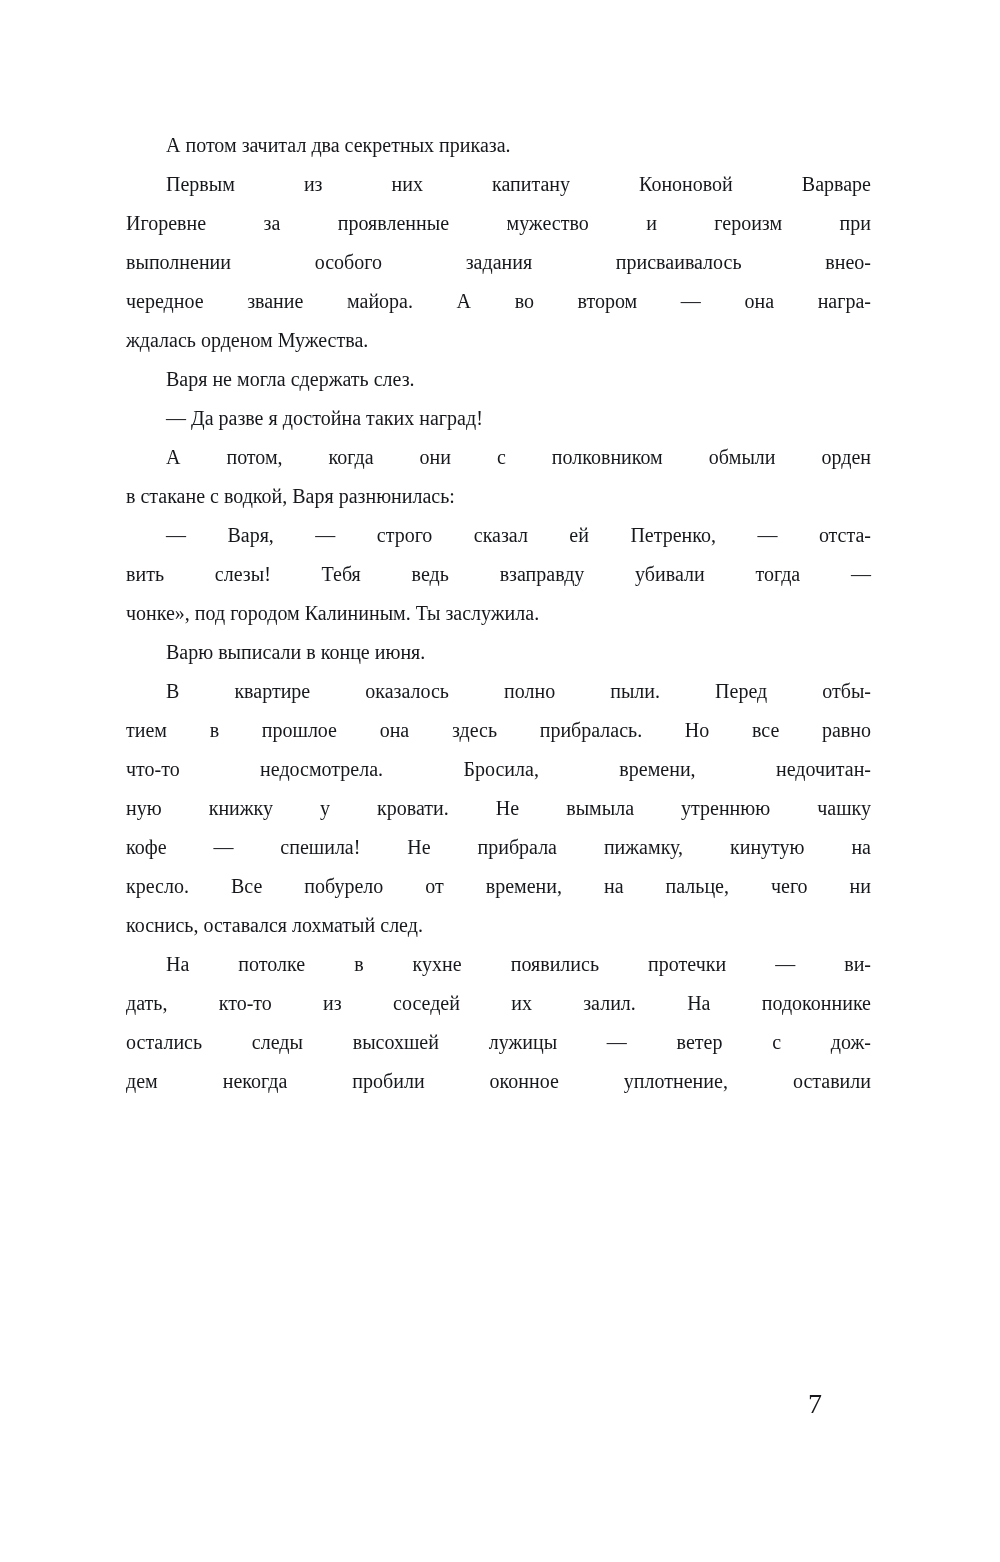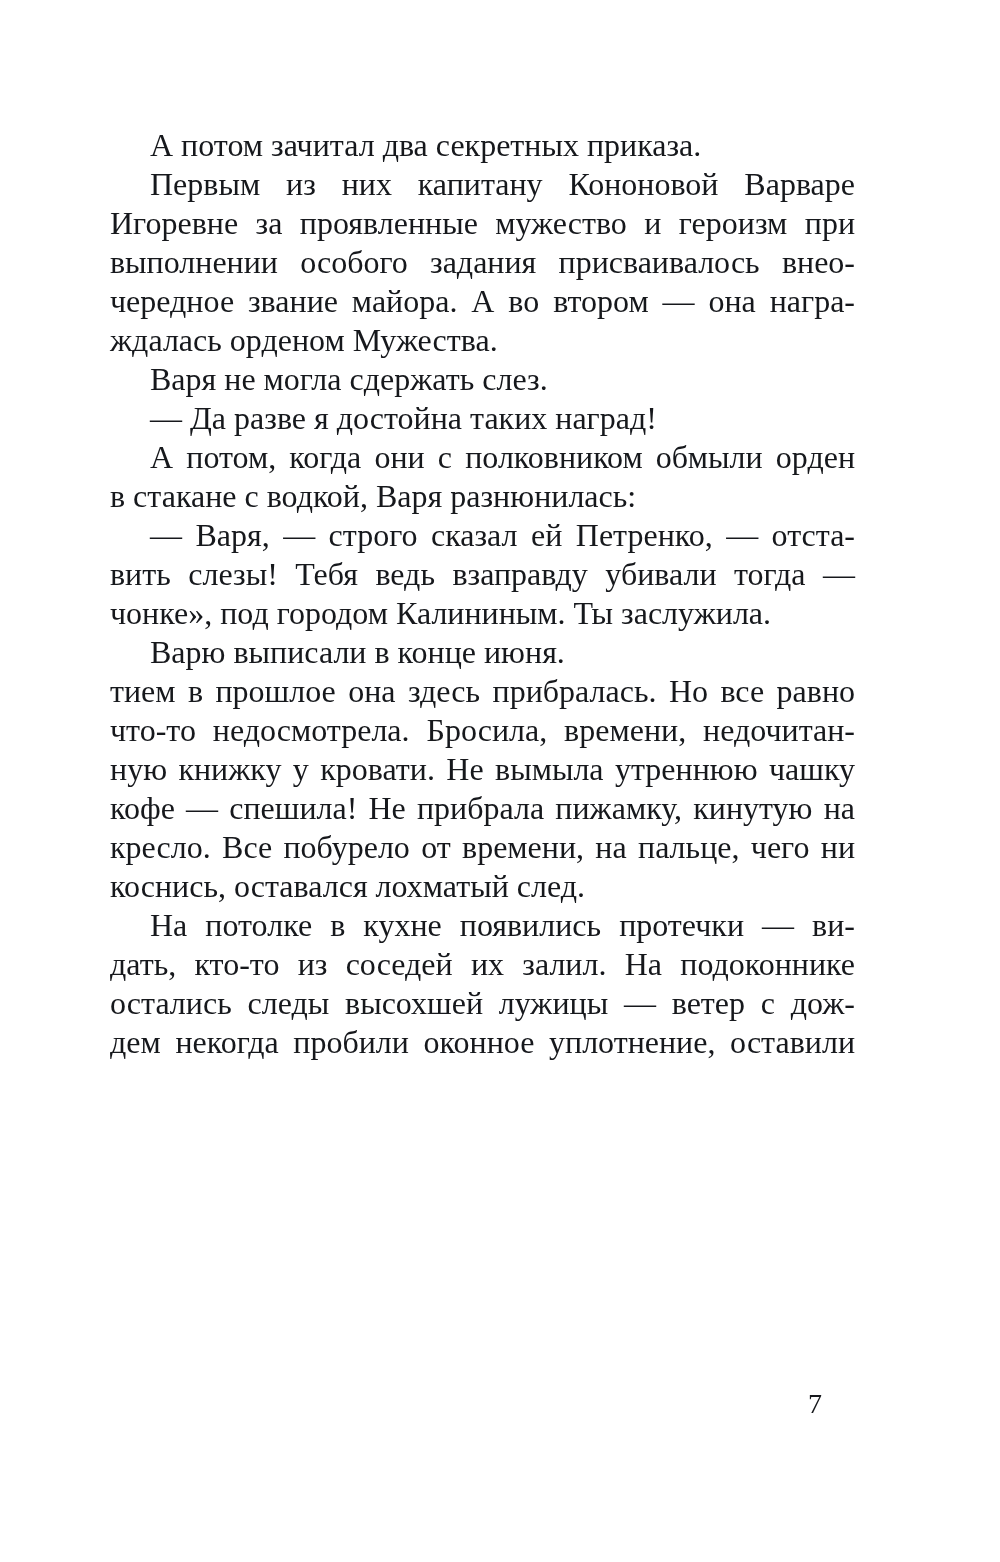--- a/index.html
+++ b/index.html
@@ -11,24 +11,24 @@
     position: relative;
     width: 1000px;
     height: 1562px;
     background: #ffffff;
     font-family: "Liberation Serif", "DejaVu Serif", serif;
     color: #16181c;
     overflow: hidden;
   }
   .text-block {
     position: absolute;
-    left: 110px;
+    left: 126px;
     top: 126px;
     width: 745px;
-    font-size: 32px;
+    font-size: 20px;
     line-height: 39px;
   }
   .para { margin: 0; padding: 0; }
   .line {
     text-align: left;
     min-height: 39px;
   }
   .line.indent { text-indent: 40px; }
   .line.fill {
     text-align: justify;
@@ -76,20 +76,21 @@
       </div>
       <div class="para body">
         <div class="line indent fill">— Варя, — строго сказал ей Петренко, — отста-</div>
         <div class="line fill">вить слезы! Тебя ведь взаправду убивали тогда —</div>
         <div class="line">чонке», под городом Калининым. Ты заслужила.</div>
       </div>
       <div class="para body">
         <div class="line indent">Варю выписали в конце июня.</div>
       </div>
       <div class="para body">
+        <div class="line indent fill">В квартире оказалось полно пыли. Перед отбы-</div>
         <div class="line fill">тием в прошлое она здесь прибралась. Но все равно</div>
         <div class="line fill">что-то недосмотрела. Бросила, времени, недочитан-</div>
         <div class="line fill">ную книжку у кровати. Не вымыла утреннюю чашку</div>
         <div class="line fill">кофе — спешила! Не прибрала пижамку, кинутую на</div>
         <div class="line fill">кресло. Все побурело от времени, на пальце, чего ни</div>
         <div class="line">коснись, оставался лохматый след.</div>
       </div>
       <div class="para body">
         <div class="line indent fill">На потолке в кухне появились протечки — ви-</div>
         <div class="line fill">дать, кто-то из соседей их залил. На подоконнике</div>

